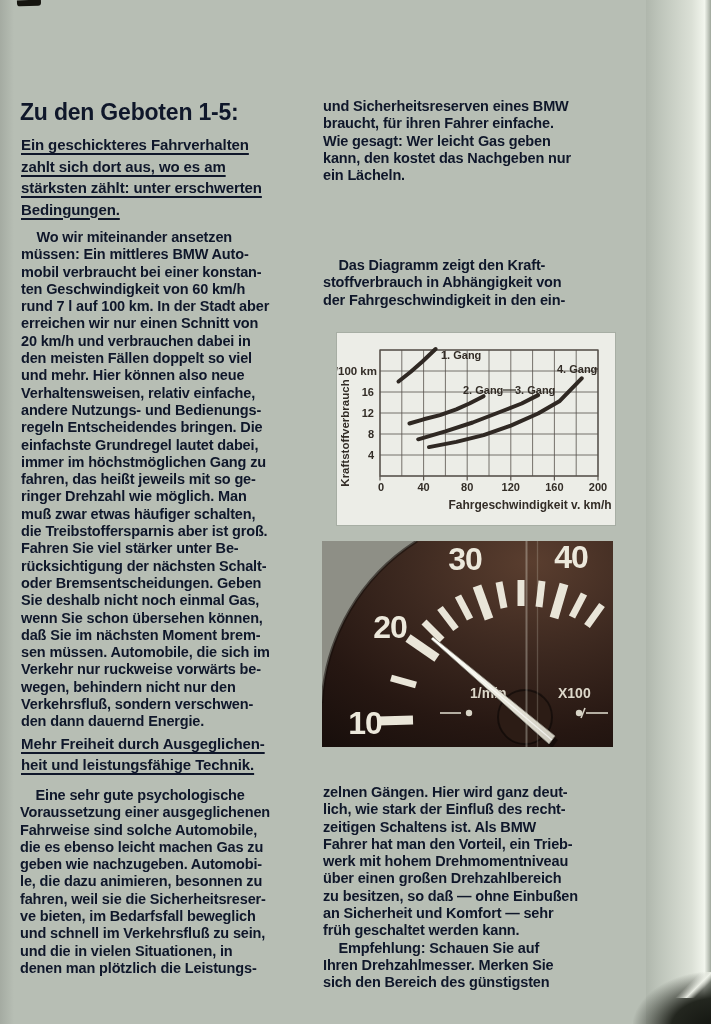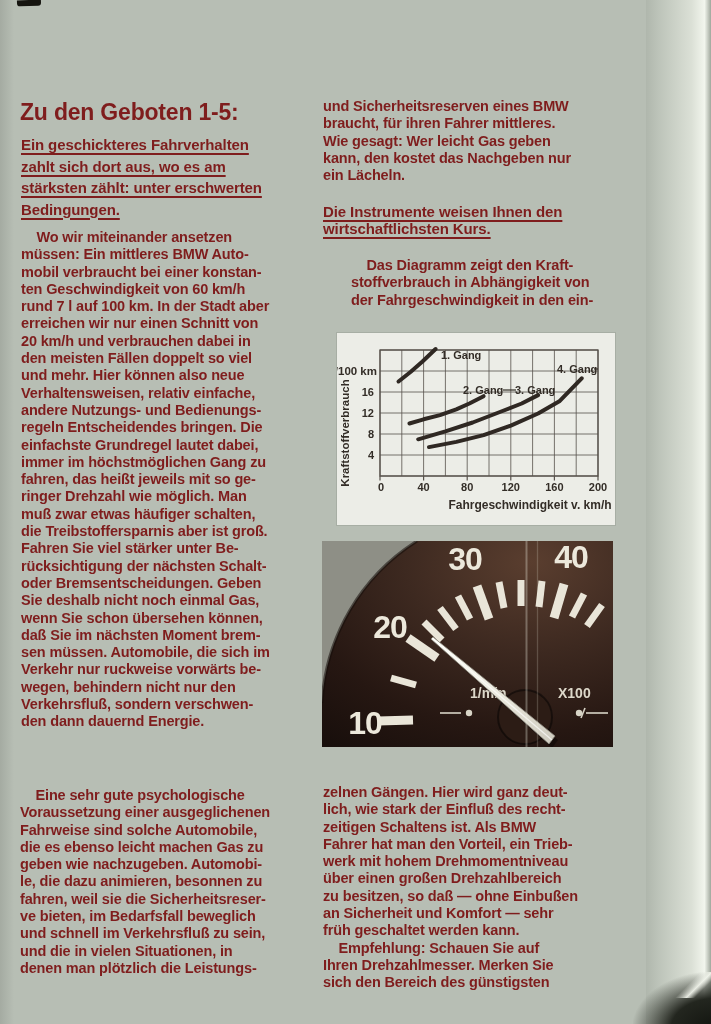--- a/index.html
+++ b/index.html
@@ -1,18 +1,18 @@
 <!DOCTYPE html>
 <html><head>
 <meta charset="utf-8">
 <style>
   html,body{margin:0;padding:0;}
   body{width:711px;height:1024px;overflow:hidden;}
   .page{position:relative;width:711px;height:1024px;background:#b7beb4;
-        font-family:"Liberation Sans",sans-serif;color:#7f1d1d;}
+        font-family:"Liberation Sans",sans-serif;color:#0f172a;}
   .edge-left{position:absolute;left:0;top:0;bottom:0;width:14px;
         background:linear-gradient(to right,rgba(90,95,88,.20),rgba(90,95,88,0));}
   .edge-right{position:absolute;left:646px;top:0;bottom:0;width:65px;
         background:linear-gradient(to right,rgba(110,118,106,.10) 0,rgba(215,222,210,.15) 18%,
         rgba(238,242,232,.65) 70%,rgba(248,251,243,.9) 90%,rgba(140,148,136,.55) 100%);}
   .corner-mark{position:absolute;left:17px;top:0;width:24px;height:6px;background:#15140f;
         border-radius:0 0 3px 3px;transform:rotate(-2deg);}
   .corner-curl{position:absolute;right:0;bottom:0;width:78px;height:52px;
         background:radial-gradient(ellipse at 105% 110%,#12140f 0%,#23261f 38%,rgba(58,62,54,.55) 56%,rgba(0,0,0,0) 72%);}
   .curl-light{position:absolute;right:0;bottom:26px;width:40px;height:26px;
@@ -22,21 +22,21 @@
   .tblock{position:absolute;white-space:pre;font-weight:bold;}
   .body15{font-size:14.5px;line-height:17.3px;letter-spacing:-.15px;}
   .headU{font-size:15px;letter-spacing:-.1px;text-decoration:underline;
         text-decoration-thickness:1.5px;text-underline-offset:3px;}
   .lhead1{left:21px;top:134px;line-height:21.5px;}
   .lpara1{left:21px;top:229px;}
   .lhead2{left:21px;top:733px;line-height:21px;}
   .lpara2{left:20px;top:787px;}
   .rpara1{left:323px;top:98px;}
   .rhead1{left:323px;top:203px;line-height:17.3px;}
-  .rpara2{left:323px;top:257px;margin-left:28px;}
+  .rpara2{left:323px;top:257px;}
   .rpara3{left:323px;top:784px;}
   #chart-wrap{position:absolute;left:337px;top:333px;width:278px;height:192px;
         background:#ecede7;box-shadow:0 0 0 1px rgba(120,126,116,.25);}
   #chart-svg{display:block;width:278px;height:192px;}
   #tacho-svg{position:absolute;left:322px;top:541px;display:block;}
 </style>
 </head>
 <body>
 
 <div class="page">
@@ -74,39 +74,39 @@
 rücksichtigung der nächsten Schalt-
 oder Bremsentscheidungen. Geben
 Sie deshalb nicht noch einmal Gas,
 wenn Sie schon übersehen können,
 daß Sie im nächsten Moment brem-
 sen müssen. Automobile, die sich im
 Verkehr nur ruckweise vorwärts be-
 wegen, behindern nicht nur den
 Verkehrsfluß, sondern verschwen-
 den dann dauernd Energie.</div>
+  <div class="tblock headU lhead2">Mehr Freiheit durch Ausgeglichen-
+heit und leistungsfähige Technik.</div>
   <div class="tblock body15 lpara2">    Eine sehr gute psychologische
 Voraussetzung einer ausgeglichenen
 Fahrweise sind solche Automobile,
 die es ebenso leicht machen Gas zu
 geben wie nachzugeben. Automobi-
 le, die dazu animieren, besonnen zu
 fahren, weil sie die Sicherheitsreser-
 ve bieten, im Bedarfsfall beweglich
 und schnell im Verkehrsfluß zu sein,
 und die in vielen Situationen, in
 denen man plötzlich die Leistungs-</div>
 
   <div class="tblock body15 rpara1">und Sicherheitsreserven eines BMW
-braucht, für ihren Fahrer mittleres.
+braucht, für ihren Fahrer einfache.
 Wie gesagt: Wer leicht Gas geben
 kann, den kostet das Nachgeben nur
 ein Lächeln.</div>
-  <div class="tblock headU rhead1">Die Instrumente weisen Ihnen den
-wirtschaftlichsten Kurs.</div>
   <div class="tblock body15 rpara2">    Das Diagramm zeigt den Kraft-
 stoffverbrauch in Abhängigkeit von
 der Fahrgeschwindigkeit in den ein-</div>
 
   <div id="chart-wrap">
     <svg id="chart-svg" viewBox="0 0 278 192">
       <g>
           <line x1="43" y1="17" x2="43" y2="143" stroke="#57514b" stroke-width="0.8"></line>
           <line x1="64.8" y1="17" x2="64.8" y2="143" stroke="#57514b" stroke-width="0.8"></line>
           <line x1="86.6" y1="17" x2="86.6" y2="143" stroke="#57514b" stroke-width="0.8"></line>

